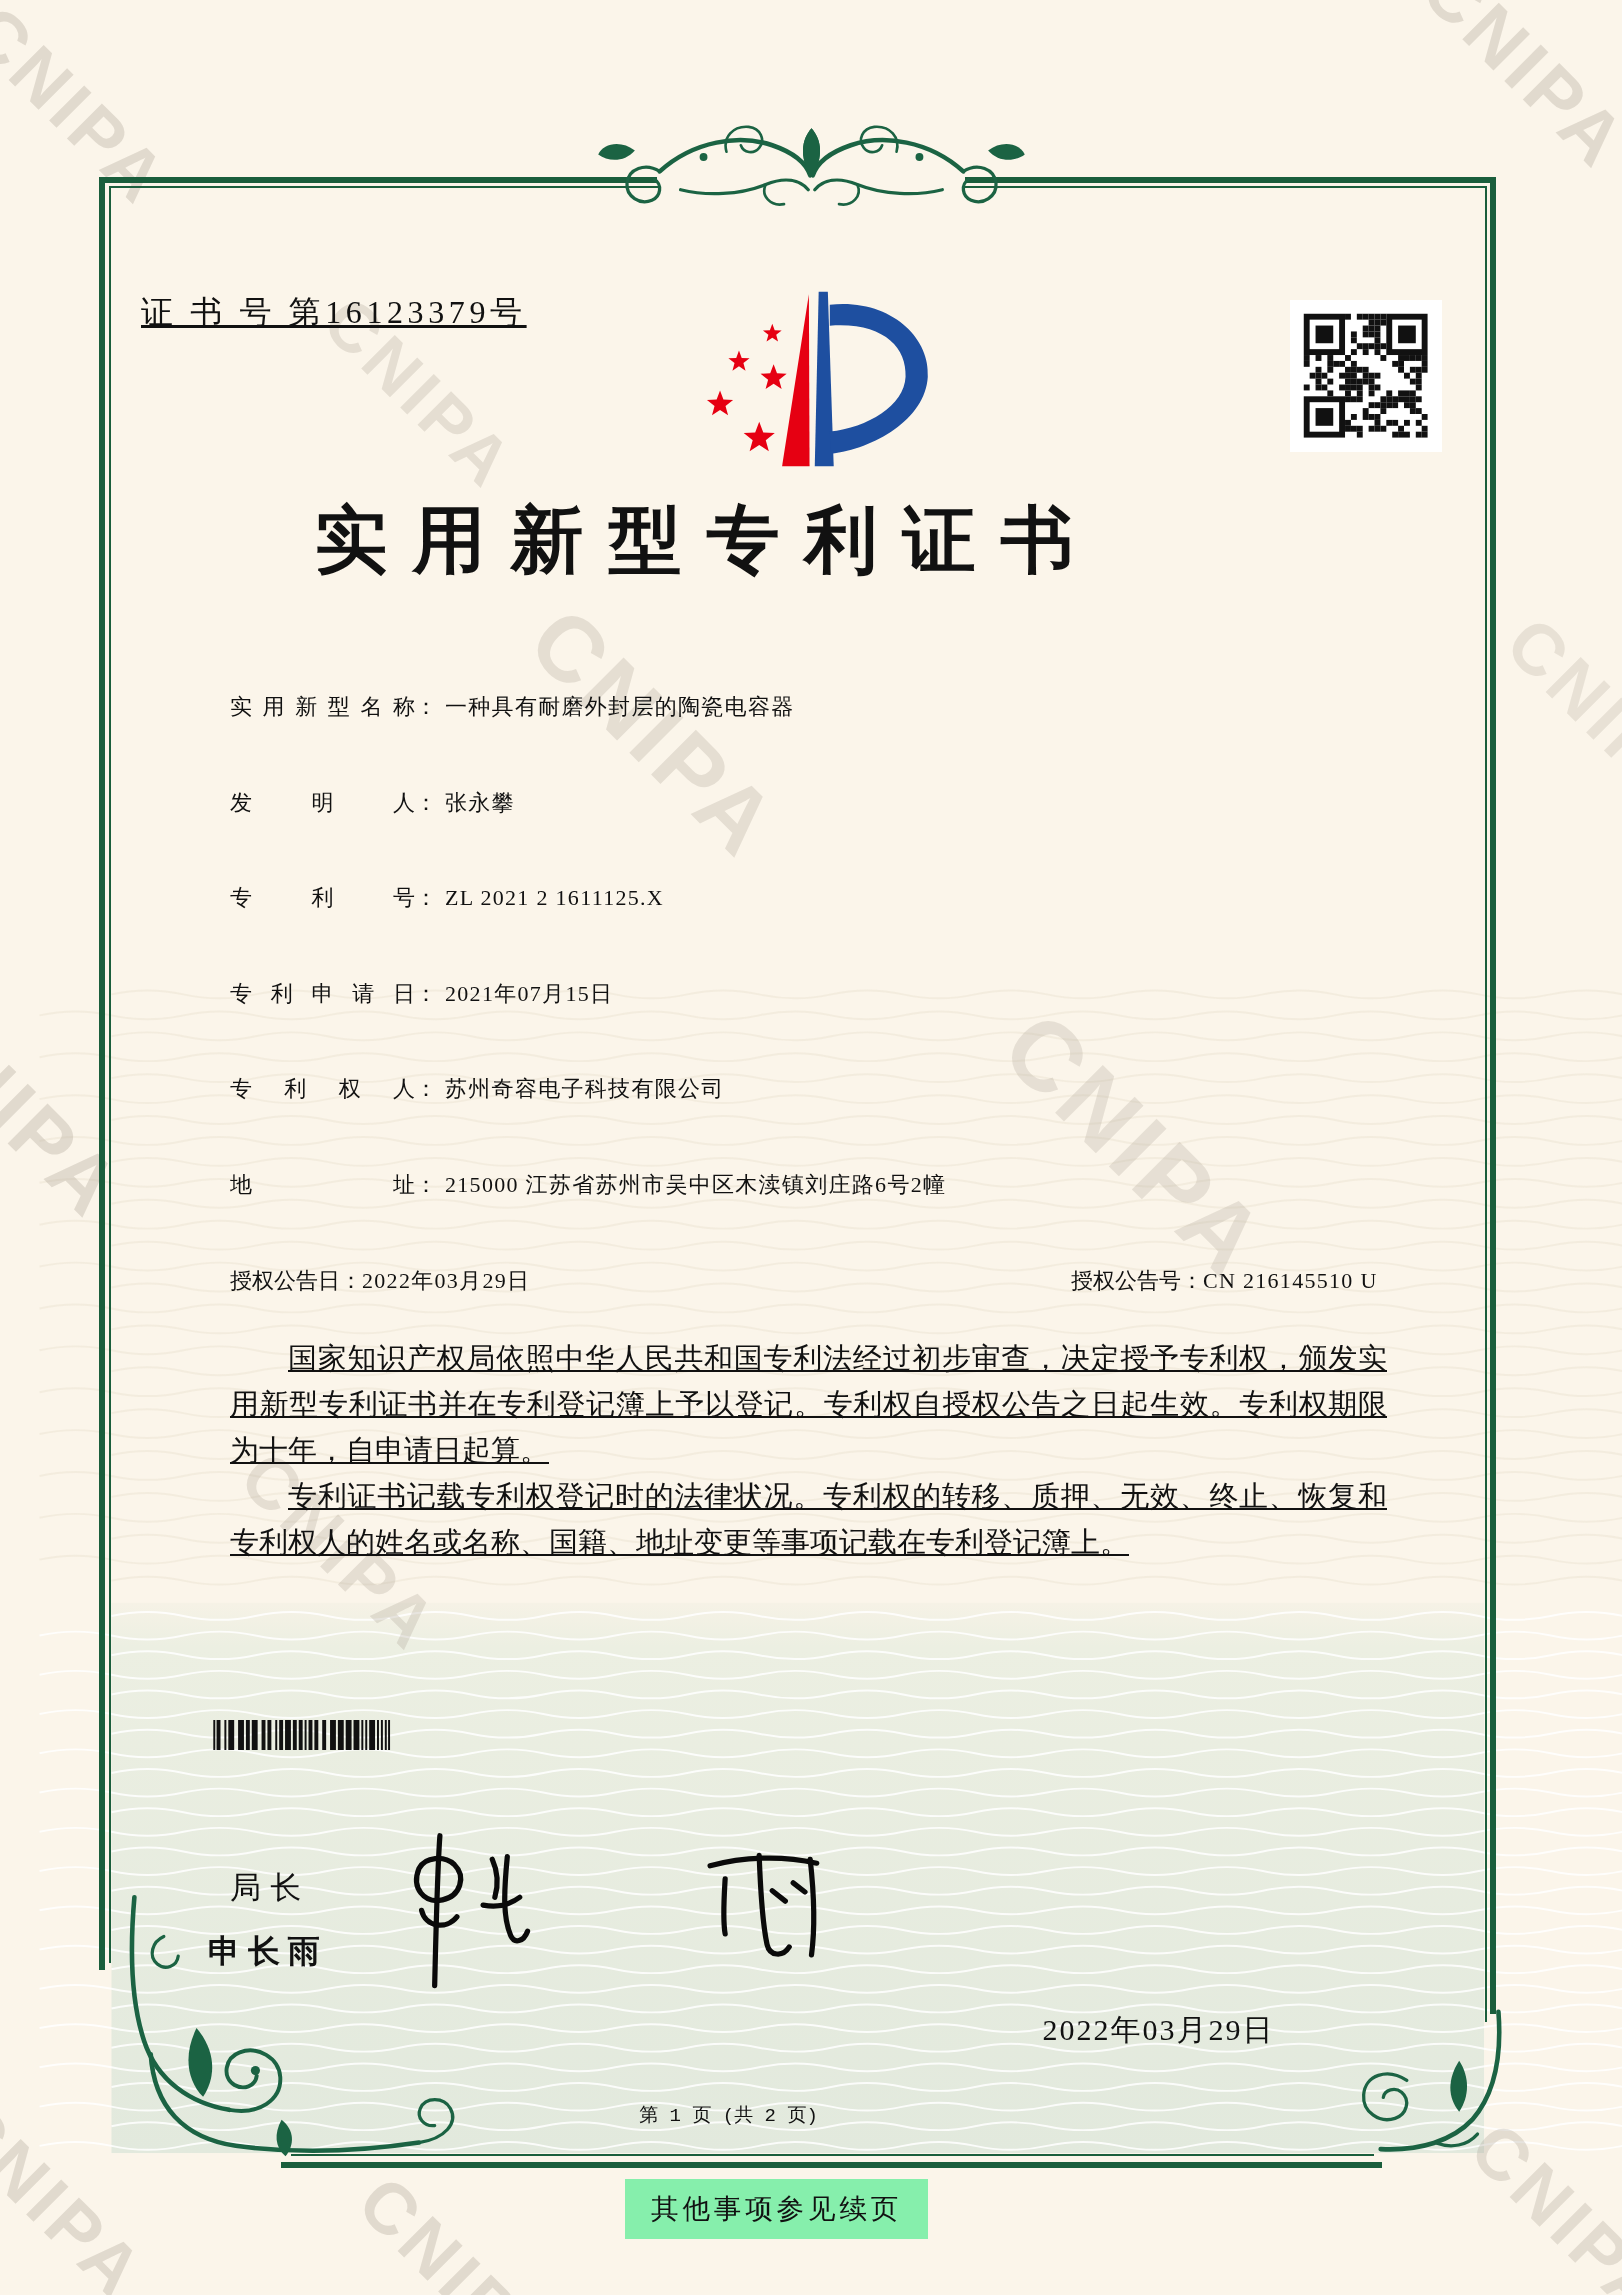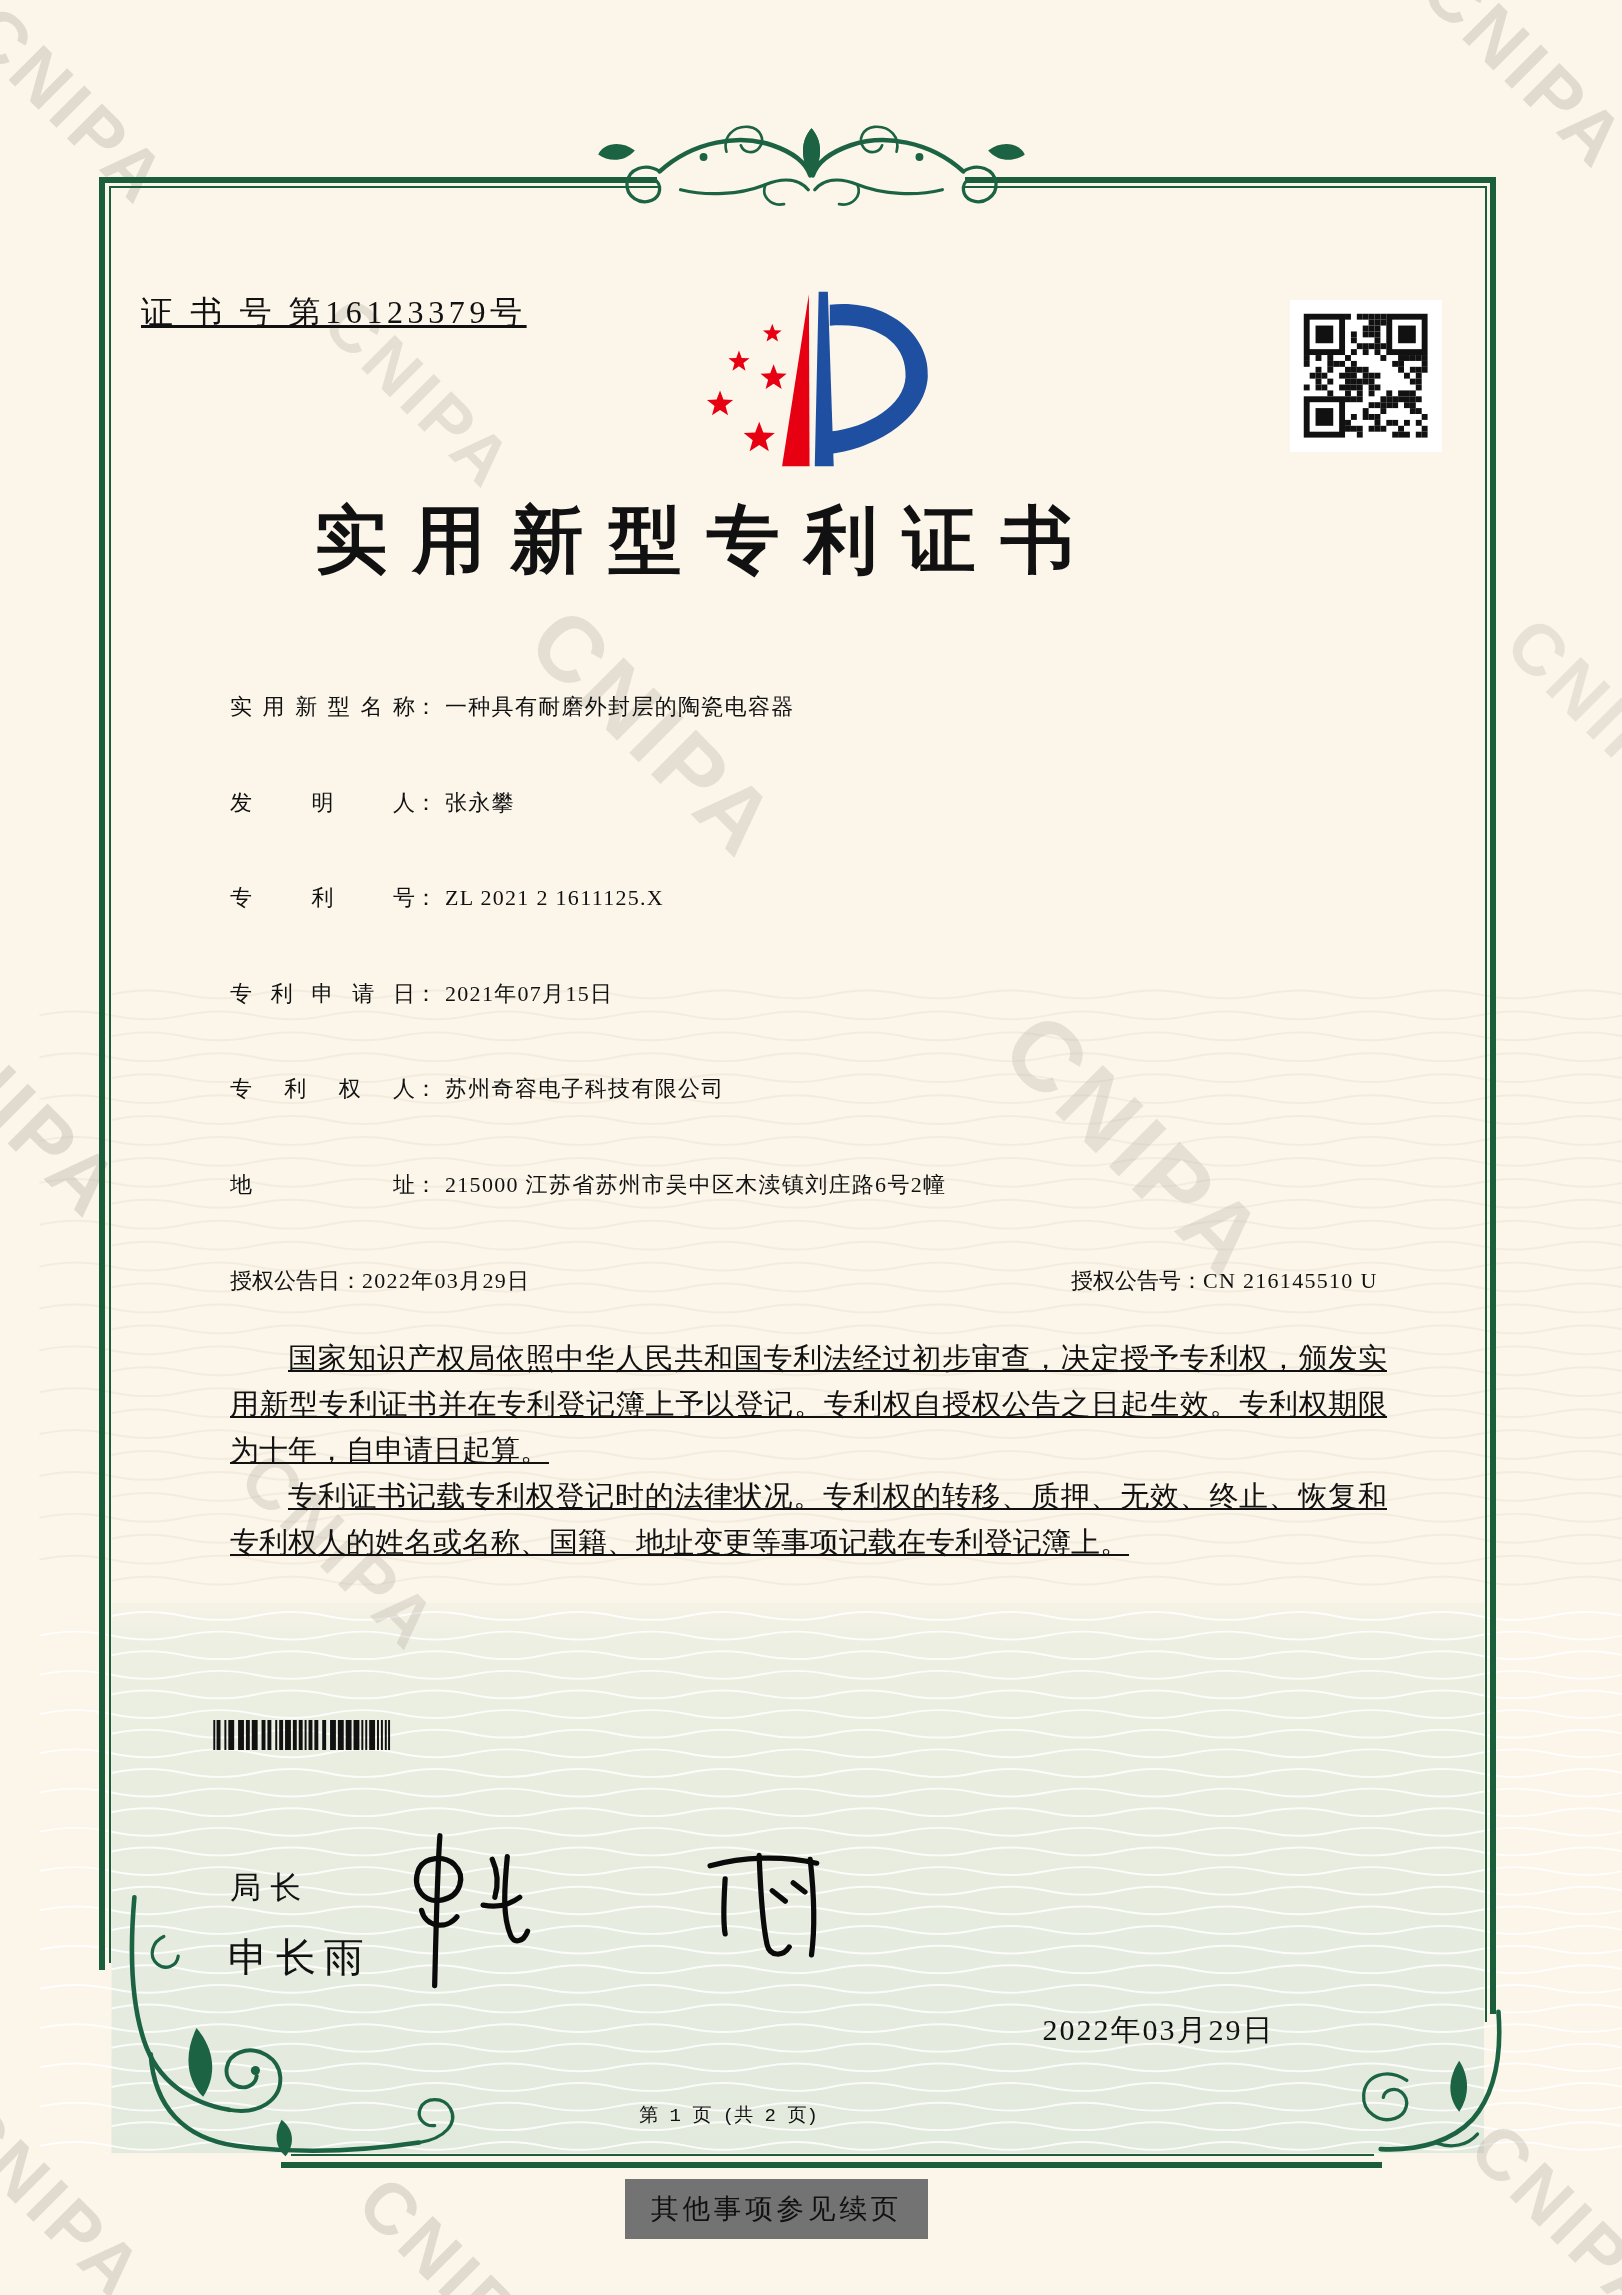--- a/index.html
+++ b/index.html
@@ -18,25 +18,25 @@
          font-size:73px;font-weight:bold;letter-spacing:25px;text-indent:25px;}
   .row{position:absolute;left:230px;font-size:22px;white-space:nowrap;}
   .flabel{display:inline-block;width:185px;text-align:justify;text-align-last:justify;}
   .fcolon{display:inline-block;width:30px;}
   .fvalue{letter-spacing:1.3px;}
   .grant2{position:absolute;left:841px;top:0;}
   .body-text{position:absolute;left:230px;top:1335px;width:1157px;font-size:29px;
              line-height:46px;text-align:justify;text-decoration:underline;}
   .body-text p{margin:0;text-indent:58px;}
   .director-label{position:absolute;left:230px;top:1867px;font-size:31px;letter-spacing:9.2px;}
-  .director-name{position:absolute;left:228px;top:1930px;font-size:40px;letter-spacing:7.9px;}
+  .director-name{position:absolute;left:208px;top:1930px;font-size:32px;letter-spacing:7.9px;font-weight:bold;}
   .issue-date{position:absolute;left:949px;top:2010px;width:419px;text-align:center;
               font-size:30px;letter-spacing:2px;}
   .page-no{position:absolute;left:565px;top:2102px;width:327px;text-align:center;font-size:19px;font-family:Liberation Mono, monospace;}
-  .footer-note{position:absolute;left:625px;top:2179px;background:#737373;
+  .footer-note{position:absolute;left:625px;top:2179px;background:#86efac;
                padding:11.8px 26px;font-size:27.5px;letter-spacing:3.9px;}
   .qr-box{position:absolute;left:1290px;top:300px;width:152px;height:152px;background:#ffffff;}
   .barcode{position:absolute;left:213px;top:1720px;}
 </style>
 </head>
 <body>
 
 <div class="page">
 
   <svg id="waves-svg" class="abs" style="left:0;top:0" width="1623" height="2295" viewBox="0 0 2480 3508">

